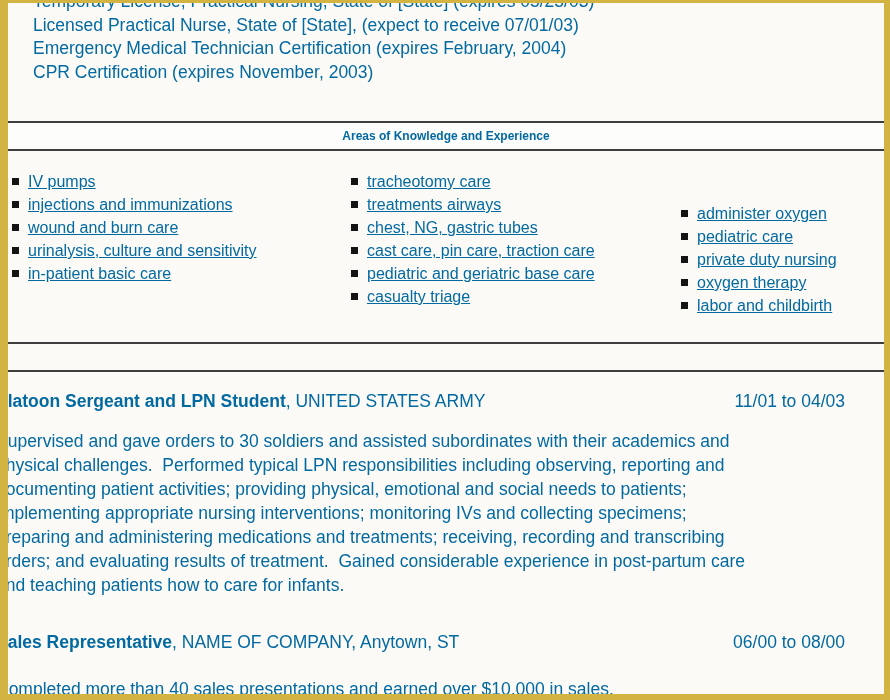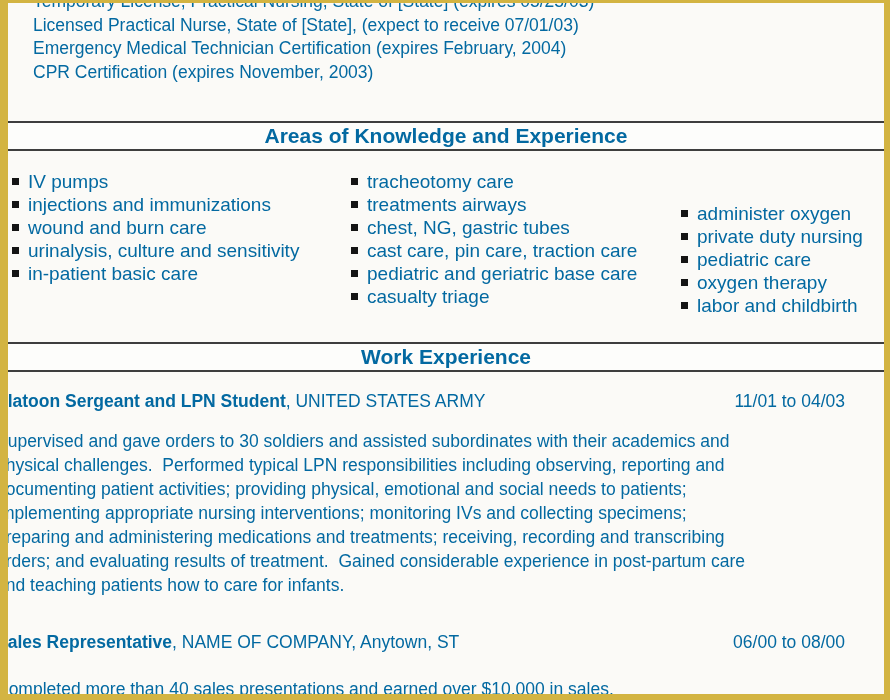--- a/index.html
+++ b/index.html
@@ -22,40 +22,40 @@
   
   .rule { position: absolute; left: 8px; right: 6px; height: 2px; background: #3e3e3e; }
   .rule-1 { top: 121px; }
   .rule-2 { top: 149px; }
   .rule-3 { top: 342px; }
   .rule-4 { top: 370px; }
 
   .section-heading {
     position: absolute; left: 8px; right: 6px;
     text-align: center;
-    font-size: 21px; font-weight: bold;
+    font-size: 12px; font-weight: bold;
     line-height: 26px; height: 26px;
     background: #fdfdfb;
   }
   .heading-knowledge { top: 123px; }
   .heading-work      { top: 344px; }
 
   
   .licenses {
     position: absolute; left: 33px; top: -10px;
     font-size: 17.5px; line-height: 23.5px;
     white-space: pre;
   }
 
   
   .kcol { position: absolute; top: 170px; }
   .kcol-1 { left: 12px;  width: 335px; }
   .kcol-2 { left: 351px; width: 330px; }
   .kcol-3 { left: 681px; width: 200px; margin-top: 32px; }
-  .k-item { display: flex; align-items: flex-start; line-height: 23px; font-size: 19px; white-space: pre; }
+  .k-item { display: flex; align-items: flex-start; line-height: 23px; font-size: 16px; white-space: pre; text-decoration: underline; }
   .bullet { flex: none; width: 7px; height: 7px; background: #141414; margin: 8px 9px 0 0; }
 
   
   .job-row {
     position: absolute; left: -4px; right: 45px;
     display: flex; justify-content: space-between; align-items: baseline;
     font-size: 17.5px; line-height: 23px; white-space: pre;
   }
   .job-row-1 { top: 390px; }
   .job-row-2 { top: 631px; }
@@ -97,28 +97,27 @@
     <div class="k-item"><span class="bullet"></span><span>tracheotomy care</span></div>
     <div class="k-item"><span class="bullet"></span><span>treatments airways</span></div>
     <div class="k-item"><span class="bullet"></span><span>chest, NG, gastric tubes</span></div>
     <div class="k-item"><span class="bullet"></span><span>cast care, pin care, traction care</span></div>
     <div class="k-item"><span class="bullet"></span><span>pediatric and geriatric base care</span></div>
     <div class="k-item"><span class="bullet"></span><span>casualty triage</span></div>
   </div>
 
   <div class="kcol kcol-3">
     <div class="k-item"><span class="bullet"></span><span>administer oxygen</span></div>
+    <div class="k-item"><span class="bullet"></span><span>pediatric care</span></div>
     <div class="k-item"><span class="bullet"></span><span>private duty nursing</span></div>
-    <div class="k-item"><span class="bullet"></span><span>pediatric care</span></div>
     <div class="k-item"><span class="bullet"></span><span>oxygen therapy</span></div>
     <div class="k-item"><span class="bullet"></span><span>labor and childbirth</span></div>
   </div>
 
   <div class="rule rule-3"></div>
-  <div class="section-heading heading-work">Work Experience</div>
   <div class="rule rule-4"></div>
 
   <div class="job-row job-row-1">
     <span><span class="job-title">Platoon Sergeant and LPN Student</span><span>, UNITED STATES ARMY</span></span>
     <span class="job-dates">11/01 to 04/03</span>
   </div>
 
   <div class="job-desc job-desc-1">Supervised and gave orders to 30 soldiers and assisted subordinates with their academics and
 physical challenges.  Performed typical LPN responsibilities including observing, reporting and
 documenting patient activities; providing physical, emotional and social needs to patients;

